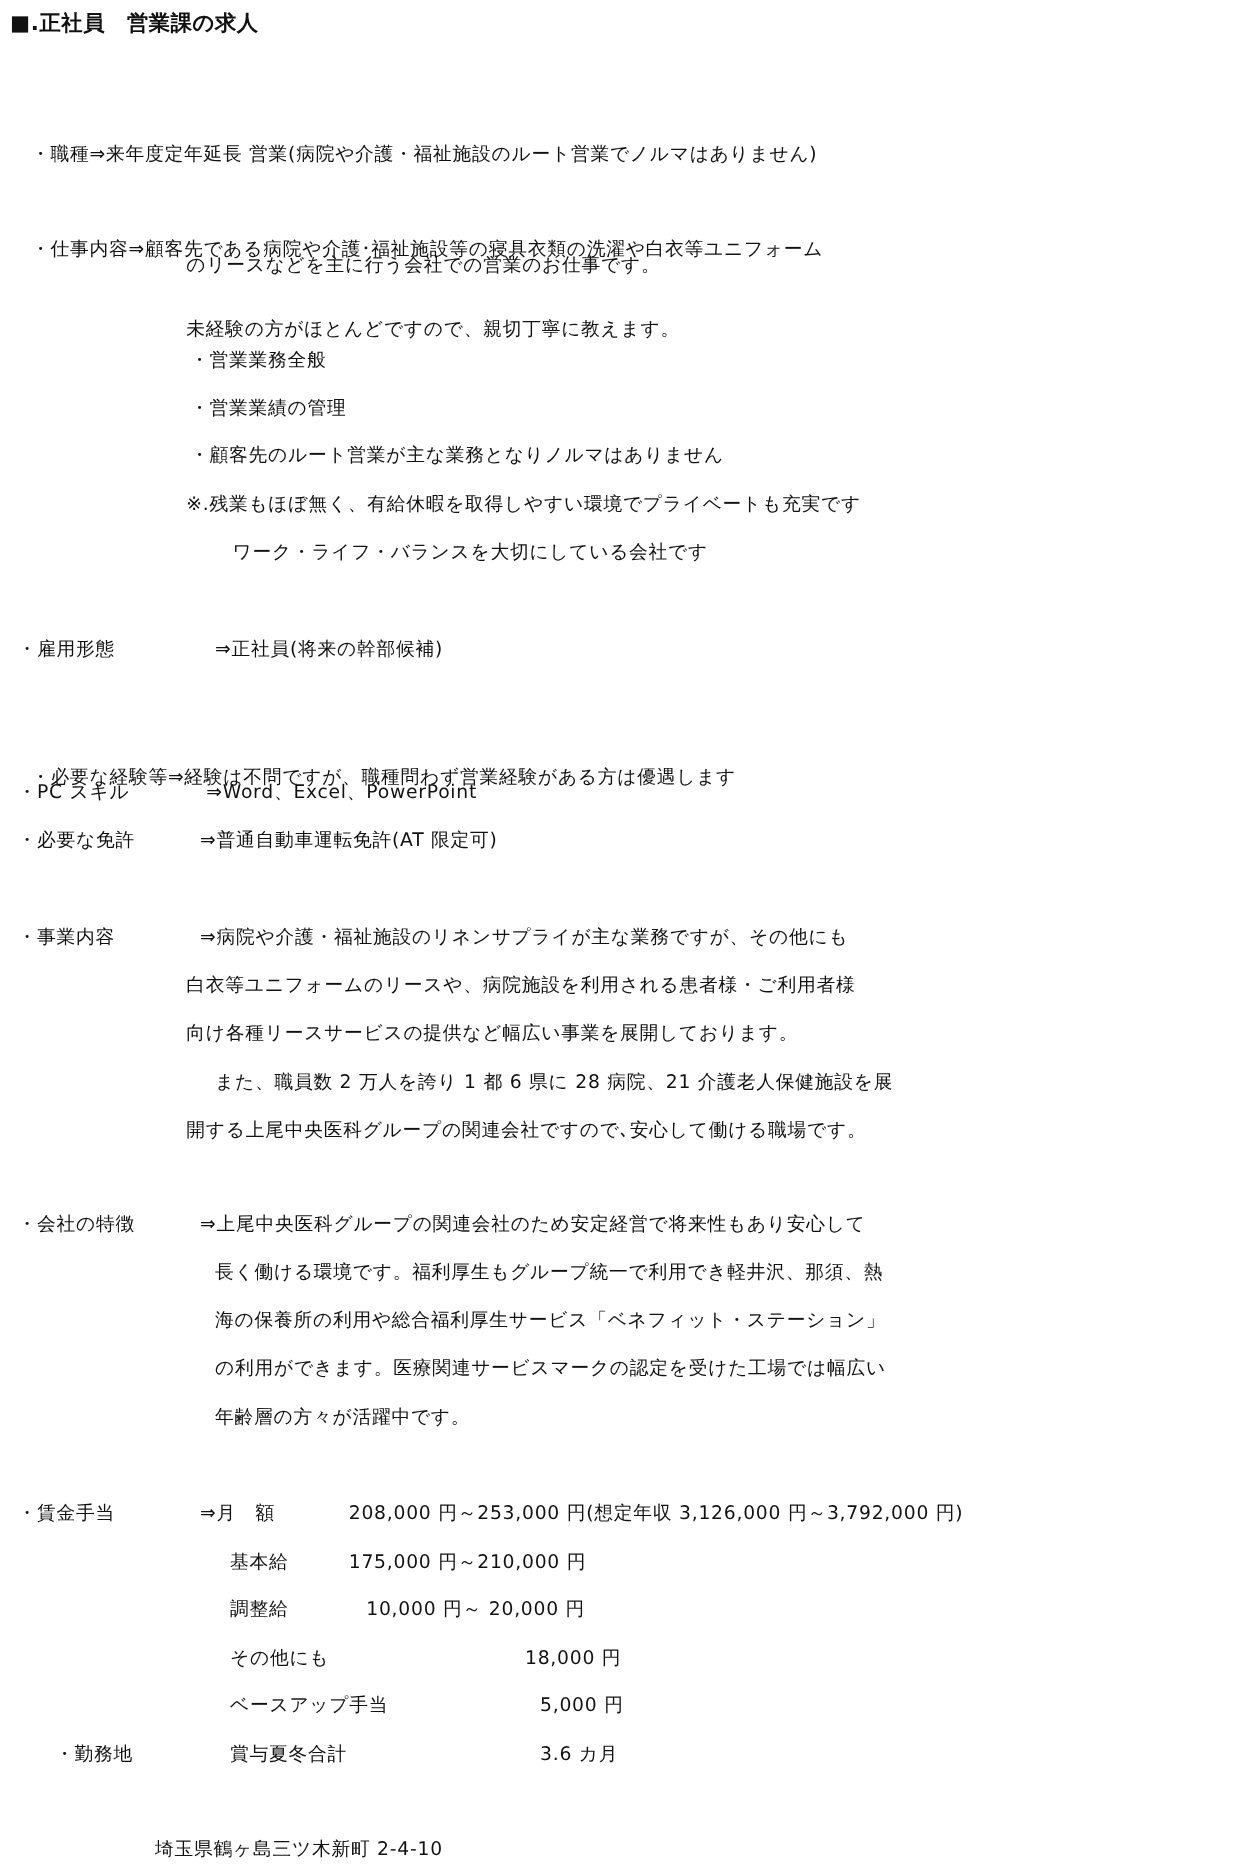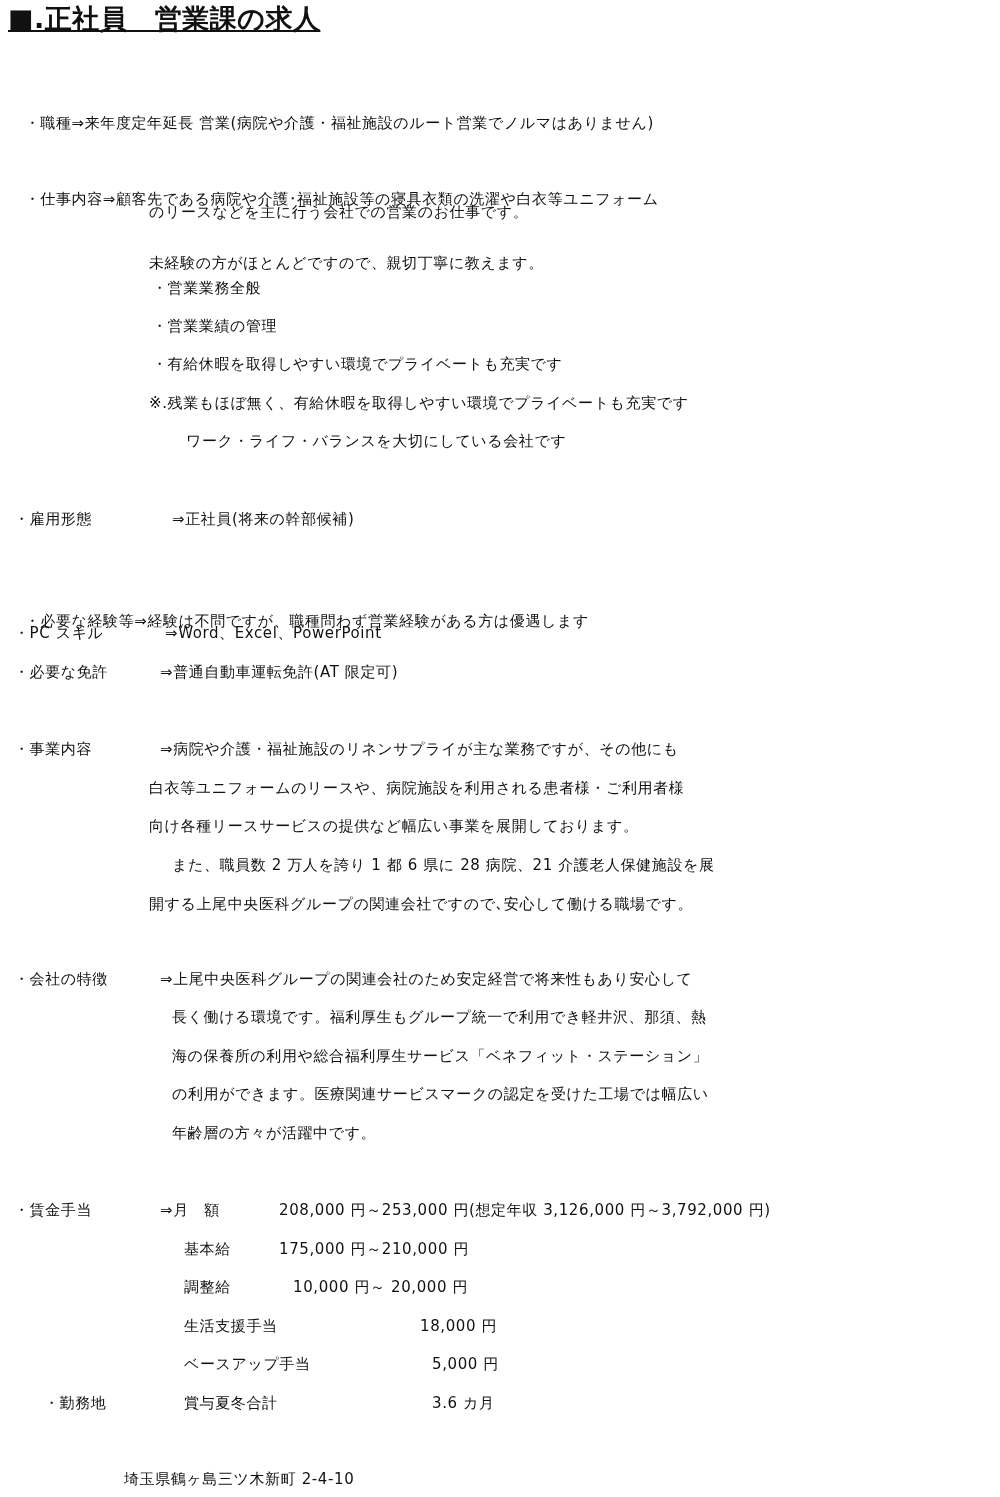--- a/index.html
+++ b/index.html
@@ -17,42 +17,41 @@
     }
     .line {
       position: absolute;
       white-space: pre;
       font-size: 15px;
       line-height: 26px;
       letter-spacing: 0.6px;
     }
     .title {
       font-weight: bold;
-      font-size: 27px;
+      font-size: 17px;
       letter-spacing: 0.5px;
-      text-decoration: underline;
     }
   </style>
 </head>
 <body>
 
 <div class="line title" style="left:8px; top:6px;">■.正社員　営業課の求人</div>
 
 <div class="line" style="left:14px; top:84px;">
   <span>・職種⇒</span><span>来年度定年延長 営業(病院や介護・福祉施設のルート営業でノルマはありません)</span>
 </div>
 
 <div class="line" style="left:14px; top:160px;">
   <span>・仕事内容⇒</span><span>顧客先である病院や介護･福祉施設等の寝具衣類の洗濯や白衣等ユニフォーム</span>
 </div>
 <div class="line" style="left:149px; top:199px;">のリースなどを主に行う会社での営業のお仕事です。</div>
 <div class="line" style="left:149px; top:250px;">未経験の方がほとんどですので、親切丁寧に教えます。</div>
 <div class="line" style="left:152px; top:275px;">・営業業務全般</div>
 <div class="line" style="left:152px; top:313px;">・営業業績の管理</div>
-<div class="line" style="left:152px; top:351px;">・有給休暇を取得しやすい環境でプライベートも充実です</div>
+<div class="line" style="left:152px; top:351px;">・顧客先のルート営業が主な業務となりノルマはありません</div>
 <div class="line" style="left:149px; top:390px;">※.残業もほぼ無く、有給休暇を取得しやすい環境でプライベートも充実です</div>
 <div class="line" style="left:186px; top:428px;">ワーク・ライフ・バランスを大切にしている会社です</div>
 
 <div class="line" style="left:14px; top:506px;">・雇用形態</div>
 <div class="line" style="left:172px; top:506px;">⇒正社員(将来の幹部候補)</div>
 
 <div class="line" style="left:14px; top:582px;">
   <span>・必要な経験等</span><span>⇒経験は不問ですが、職種問わず営業経験がある方は優遇します</span>
 </div>
 
@@ -79,21 +78,21 @@
 <div class="line" style="left:14px; top:1197px;">・賃金手当</div>
 <div class="line" style="left:160px; top:1197px;">⇒月　額</div>
 <div class="line" style="left:279px; top:1197px;">208,000 円～253,000 円(想定年収 3,126,000 円～3,792,000 円)</div>
 
 <div class="line" style="left:184px; top:1236px;">基本給</div>
 <div class="line" style="left:279px; top:1236px;">175,000 円～210,000 円</div>
 
 <div class="line" style="left:184px; top:1274px;">調整給</div>
 <div class="line" style="left:293px; top:1274px;">10,000 円～ 20,000 円</div>
 
-<div class="line" style="left:184px; top:1313px;">生活支援手当</div>
+<div class="line" style="left:184px; top:1313px;">その他にも</div>
 <div class="line" style="left:420px; top:1313px;">18,000 円</div>
 
 <div class="line" style="left:184px; top:1351px;">ベースアップ手当</div>
 <div class="line" style="left:432px; top:1351px;">5,000 円</div>
 
 <div class="line" style="left:184px; top:1390px;">賞与夏冬合計</div>
 <div class="line" style="left:432px; top:1390px;">3.6 カ月</div>
 
 <div class="line" style="left:14px; top:1390px;margin-left:30px;">・勤務地</div>
 <div class="line" style="left:124px; top:1466px;">埼玉県鶴ヶ島三ツ木新町 2-4-10</div>

